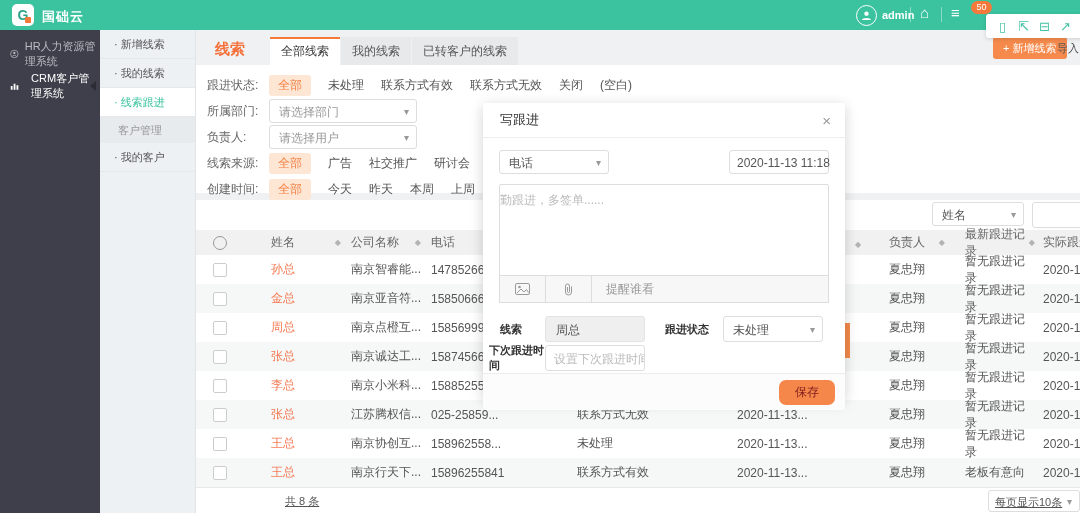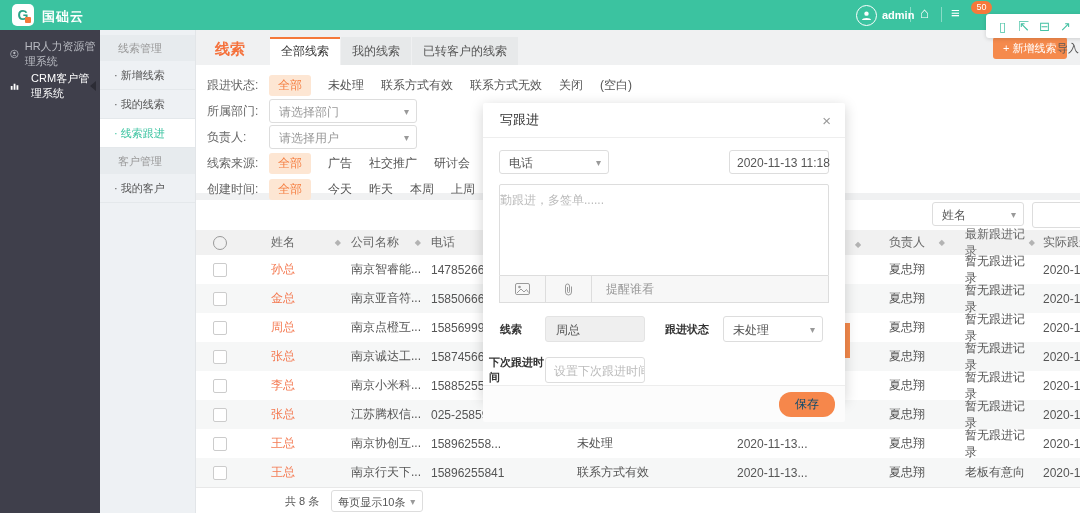--- a/index.html
+++ b/index.html
@@ -77,22 +77,22 @@
   .c-status{width:162px;flex:none;padding-left:18px;box-sizing:border-box;}
   .c-created{width:122px;flex:none;padding-left:16px;box-sizing:border-box;}
   .c-sort{width:30px;flex:none;text-align:center;}
   .c-owner{width:74px;flex:none;padding-left:16px;box-sizing:border-box;display:flex;align-items:center;}
   .c-latest{width:88px;flex:none;padding-left:18px;box-sizing:border-box;display:flex;align-items:center;}
   .c-actual{flex:1;padding-left:8px;white-space:nowrap;overflow:hidden;}
   .sort{font-size:8px;color:#b3b3b3;margin-left:auto;margin-right:10px;cursor:pointer;}
   .circ{width:12px;height:12px;border:1px solid #999;border-radius:50%;cursor:pointer;}
   .cb{width:12px;height:12px;border:1px solid #ccc;border-radius:2px;background:#fff;cursor:pointer;}
   .lead-name{color:#f47a52;cursor:pointer;}
-  .pag{height:26px;border-top:1px solid #e8e8e8;display:flex;align-items:center;justify-content:flex-start;
-       gap:12px;font-size:11px;color:#555;padding-left:90px;}
+  .pag{height:26px;border-top:1px solid #e8e8e8;display:flex;align-items:center;justify-content:space-between;
+       gap:12px;font-size:11px;color:#555;padding-left:90px;text-decoration:underline;}
   .pag-sel{width:92px;height:22px;line-height:22px;text-align:center;color:#555;padding:0 18px 0 6px;}
   
   .frag{position:absolute;left:844px;top:323px;width:6px;height:35px;background:#f58a4c;z-index:6;}
   .modal{position:absolute;left:483px;top:103px;width:362px;height:297px;background:#fff;border-radius:2px;
          box-shadow:0 3px 14px rgba(0,0,0,.18);z-index:10;display:flex;flex-direction:column;}
   .m-head{height:34px;flex:none;display:flex;align-items:center;padding:0 14px 0 17px;border-bottom:1px solid #eee;}
   .m-title{color:#333;font-size:13px;}
   .m-close{margin-left:auto;color:#999;font-size:15px;cursor:pointer;}
   .m-body{flex:1;padding:12px 16px 0 16px;position:relative;}
   .m-row1{display:flex;align-items:center;}
@@ -108,22 +108,22 @@
   .m-label{width:56px;flex:none;color:#333;font-weight:bold;font-size:11px;box-sizing:border-box;}
   .m-label.indent{padding-left:11px;}
   .m-input-dis{width:100px;height:26px;line-height:26px;background:#efefef;border:1px solid #e3e3e3;border-radius:3px;
                padding:0 10px;color:#555;box-sizing:border-box;}
   .m-status-label{margin-left:20px;width:52px;color:#333;font-weight:bold;font-size:11px;flex:none;}
   .m-status-sel{width:100px;margin-left:6px;height:26px;line-height:26px;}
   .m-input{width:100px;height:26px;line-height:26px;background:#fff;border:1px solid #ddd;border-radius:3px;
            padding:0 8px;color:#bbb;box-sizing:border-box;white-space:nowrap;overflow:hidden;cursor:text;}
   .m-foot{height:36px;flex:none;border-top:1px solid #ededed;background:#fcfcfc;display:flex;align-items:center;
           justify-content:flex-end;padding-right:10px;border-radius:0 0 2px 2px;}
-  .btn-save{width:56px;height:25px;line-height:25px;text-align:center;background:#f6874b;color:#0c4a6e;
-            border-radius:12px;font-size:12px;cursor:pointer;}
+  .btn-save{width:56px;height:25px;line-height:25px;text-align:center;background:#f6874b;color:#7f1d1d;
+            border-radius:7px;font-size:12px;cursor:pointer;}
 </style>
 </head>
 <body>
 
 <div id="app">
 
   <div class="topbar">
     <div class="logo-box">G<i></i></div>
     <div class="brand">国础云</div>
     <div class="avatar">
@@ -161,21 +161,20 @@
         <rect x="1" y="6" width="2.4" height="5" fill="#fff"></rect>
           <rect x="4.8" y="3" width="2.4" height="8" fill="#fff"></rect>
         <rect x="8.6" y="5" width="2.4" height="6" fill="#fff"></rect>
       </svg>
       <span>CRM客户管理系统</span>
       <i class="mn-arrow"></i>
     </div>
   </div>
 
   <div class="subnav">
-    <div class="sn-group" style="margin-top:5px">线索管理</div>
     <div class="sn-item"><span class="dot">·</span><span>新增线索</span></div>
     <div class="sn-item"><span class="dot">·</span><span>我的线索</span></div>
     <div class="sn-item active"><span class="dot">·</span><span>线索跟进</span></div>
     <div class="sn-group">客户管理</div>
     <div class="sn-item"><span class="dot">·</span><span>我的客户</span></div>
   </div>
 
   <div class="content">
     <div class="page-head">
       <div class="page-title">线索</div>
@@ -515,21 +514,21 @@
       </div>
       <div class="m-frow">
         <div class="m-label indent">线索</div>
         <div class="m-input-dis">周总</div>
         <div class="m-status-label">跟进状态</div>
         <div class="sel m-status-sel">
           <span style="color:#555">未处理</span>
           <span class="chev">▾</span>
         </div>
       </div>
-      <div class="m-frow" style="margin-top:13px">
+      <div class="m-frow" style="margin-top:1px">
         <div class="m-label">下次跟进时间</div>
         <div class="m-input">设置下次跟进时间</div>
       </div>
     </div>
     <div class="m-foot">
       <div class="btn-save">保存</div>
     </div>
   </div>
 
 </div>

